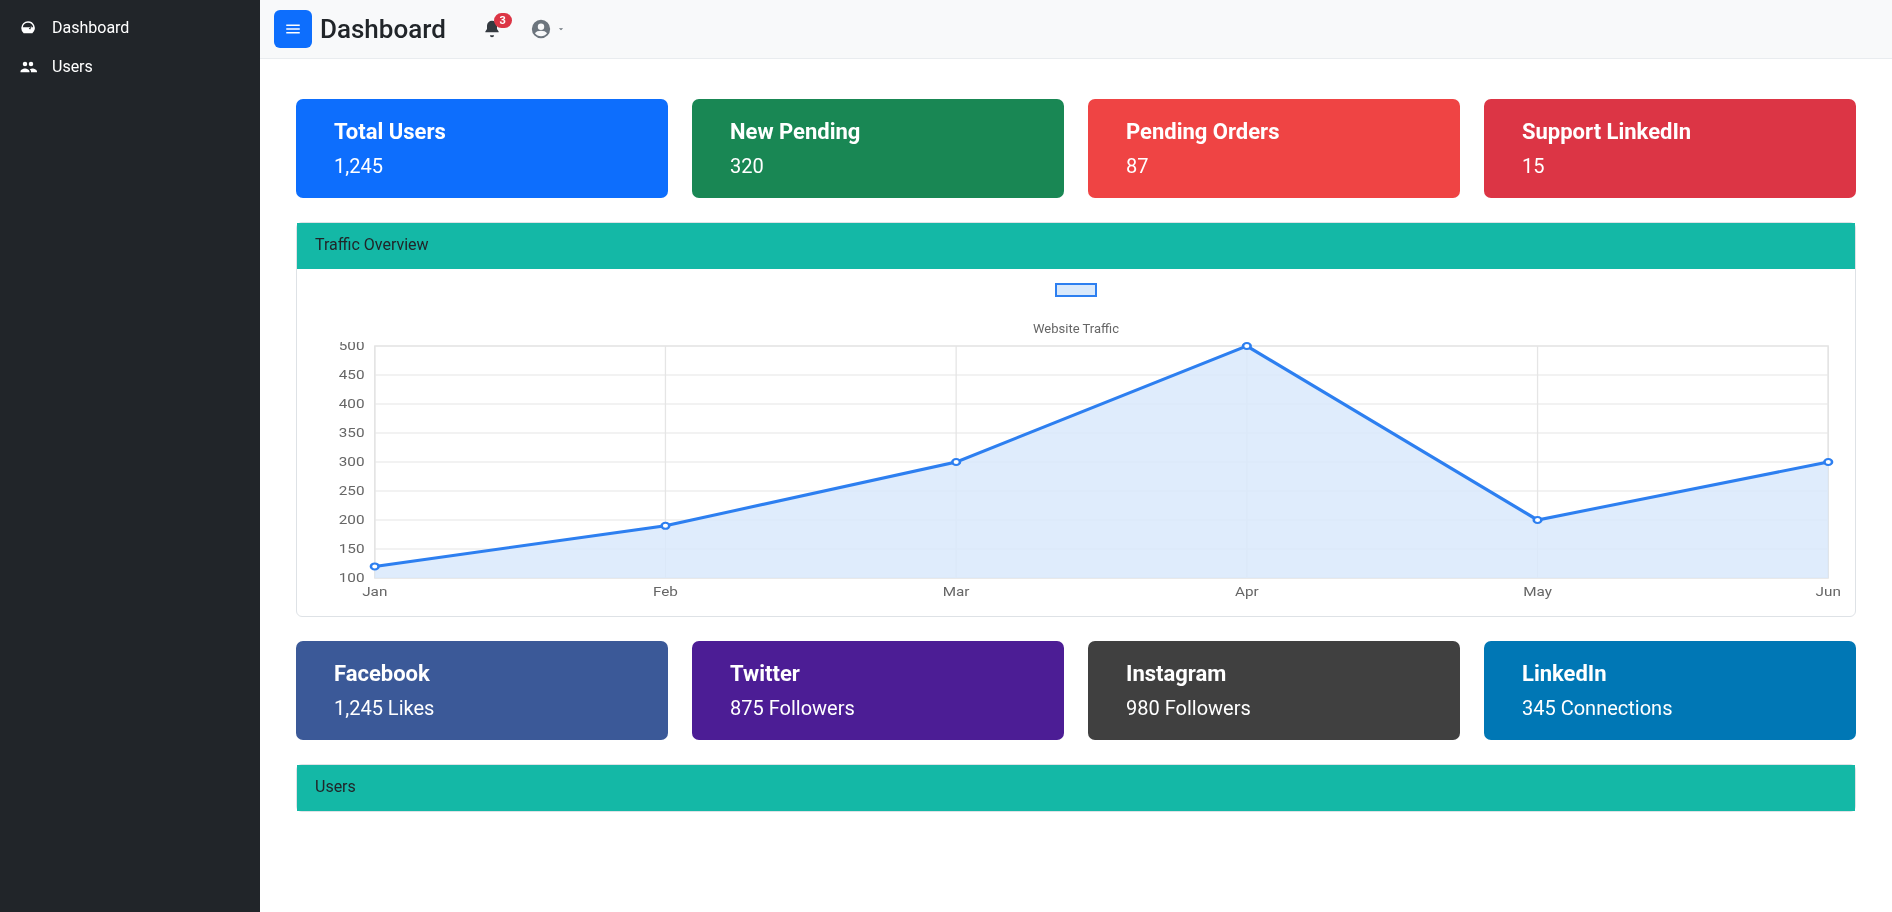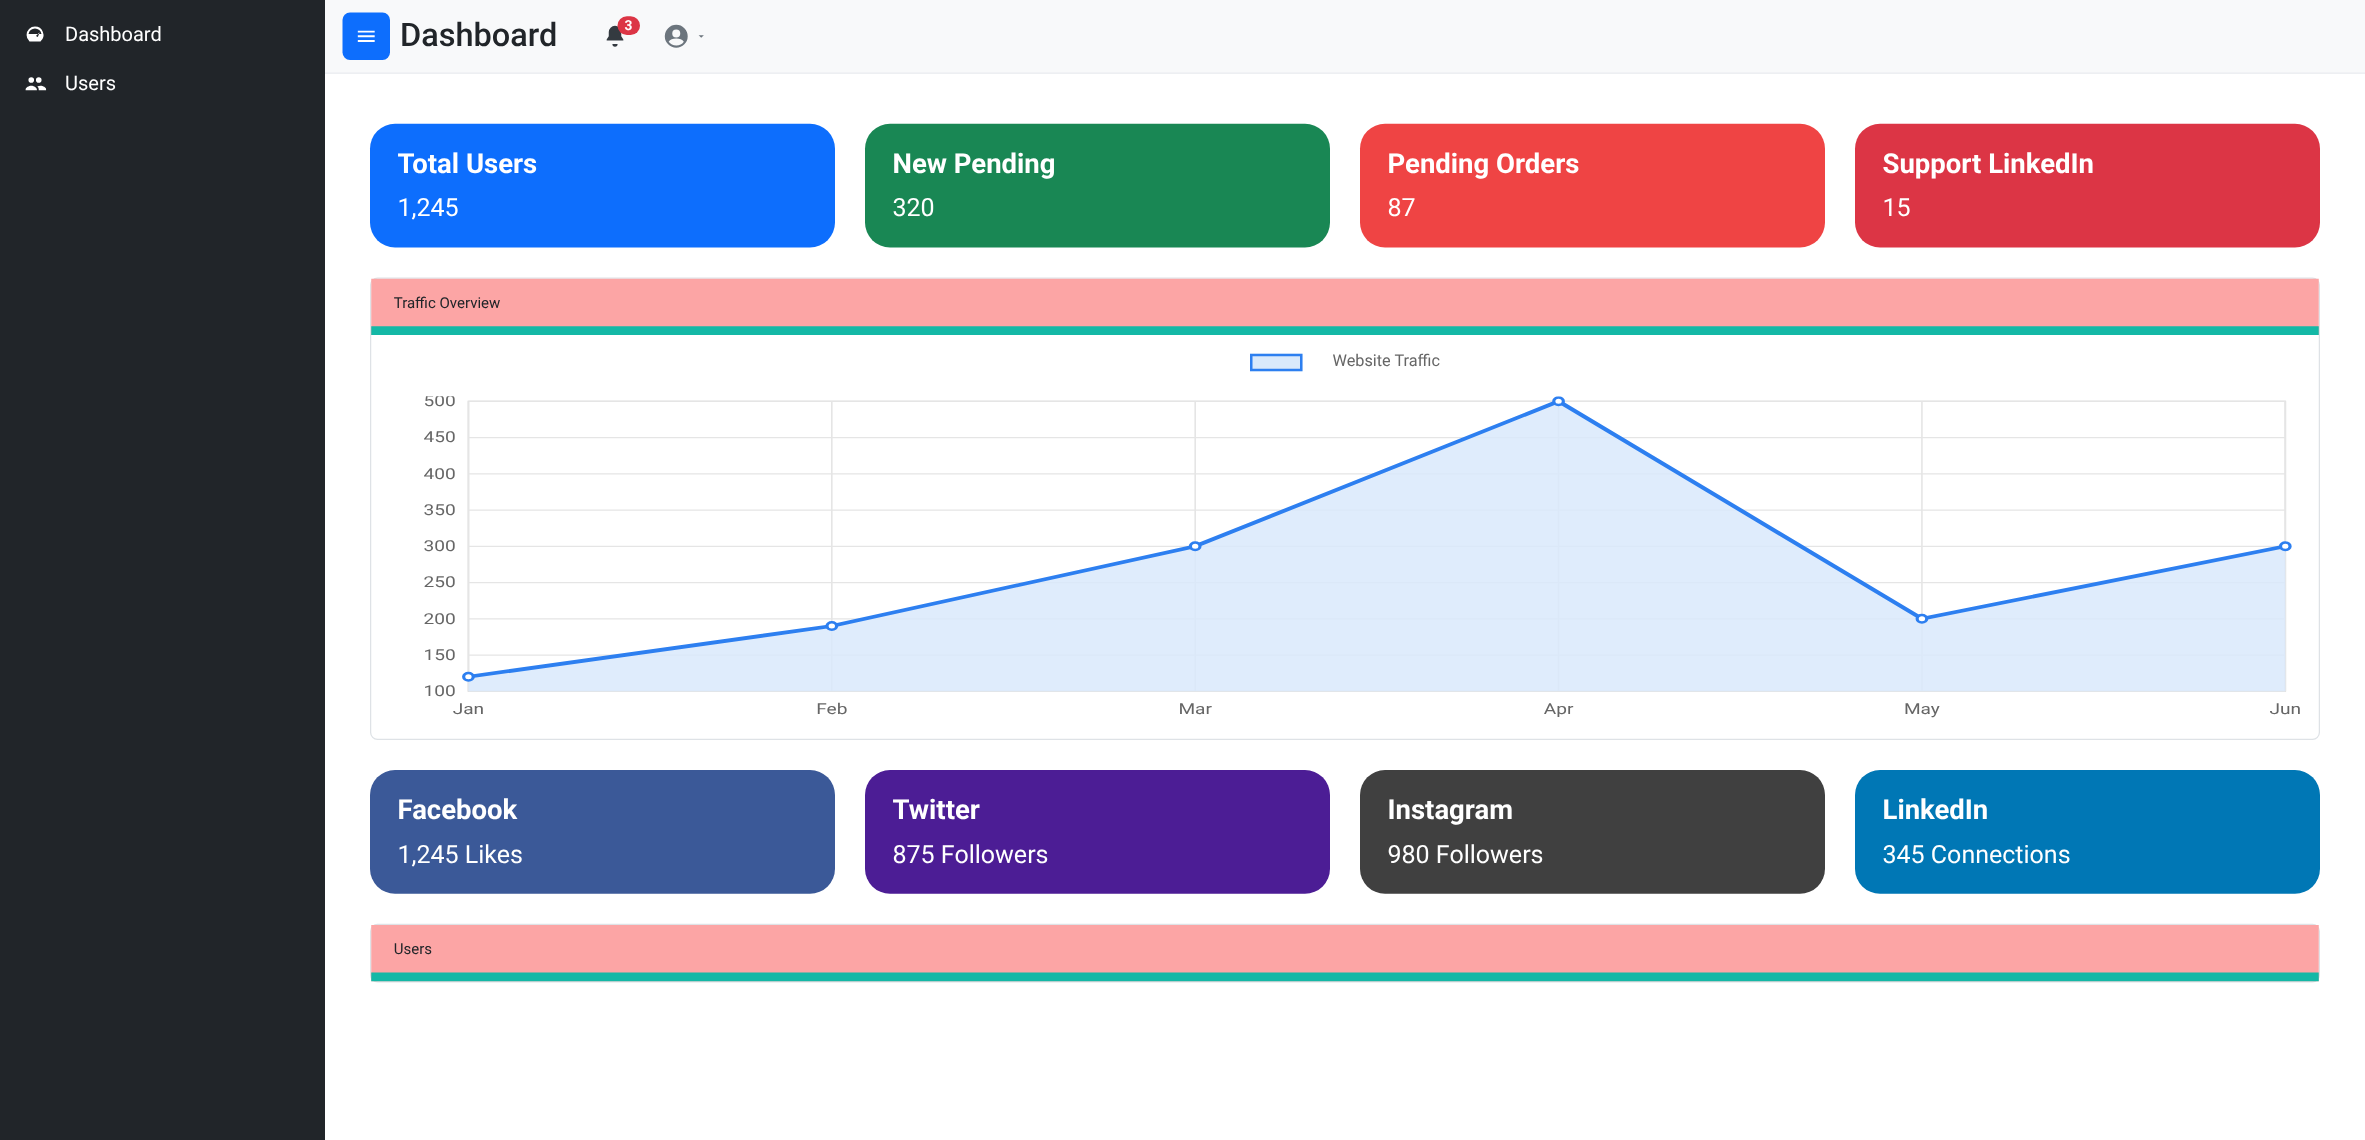--- a/index.html
+++ b/index.html
@@ -53,53 +53,53 @@
   border-radius: 8px; padding: 1px 6px;
 }
 .user-drop { display: inline-flex; align-items: center; gap: 4px; cursor: pointer; margin-left: 20px; color: #6c757d; }
 
 .content { padding: 40px 36px; }
 
 .row { display: flex; gap: 24px; margin-bottom: 24px; }
 .col { flex: 1; }
 
 .stat-card {
-  border-radius: 20px;
+  border-radius: 7px;
   color: #fff;
-  padding: 20px 22px;
+  padding: 20px 38px;
 }
 .stat-card h3 { font-size: 22px; font-weight: 700; margin-bottom: 10px; }
 .stat-card p { font-size: 20px; }
 
 .bg-primary { background: #0d6efd; }
 .bg-success { background: #198754; }
 .bg-warning { background: #ef4444; }
 .bg-danger  { background: #dc3545; }
 .bg-facebook { background: #3b5998; }
 .bg-twitter  { background: #4c1d95; }
 .bg-instagram{ background: #404040; }
 .bg-linkedin { background: #0077b5; }
 
 .panel {
   border: 1px solid #dee2e6;
   border-radius: 6px;
   margin-bottom: 24px;
   background: #fff;
 }
 .panel-header {
-  background: #fca5a5;
+  background: #14b8a6;
   padding: 12px 18px;
-  border-bottom: 7px solid #14b8a6;
-  font-size: 12px;
+  border-bottom: 3px solid #14b8a6;
+  font-size: 16px;
 }
 .panel-body { padding: 14px; }
 
 
 .chart-wrap { width: 100%; }
-.legend { display: flex; justify-content: center; align-items: center; gap: 24px; font-size: 13px; color: #666; margin-bottom: 20px; }
+.legend { display: flex; justify-content: center; align-items: center; gap: 24px; font-size: 13px; color: #666; margin-bottom: 6px; flex-direction: column; }
 .legend-swatch { width: 42px; height: 14px; background: #d9e9fb; border: 2px solid #2d7ff0; }
 .chart-svg { width: 100%; height: 260px; display: block; }
 .axis-text { font-size: 12px; fill: #666; }
 .gridline { stroke: #e5e5e5; stroke-width: 1; }
 .chart-border { stroke: #d9d9d9; stroke-width: 1; fill: none; }
 .line-path { stroke: #2d7ff0; stroke-width: 3; fill: none; }
 .area-path { fill: #d9e9fb; opacity: .85; }
 .pt { fill: #fff; stroke: #2d7ff0; stroke-width: 2; }
 </style>
 </head>

